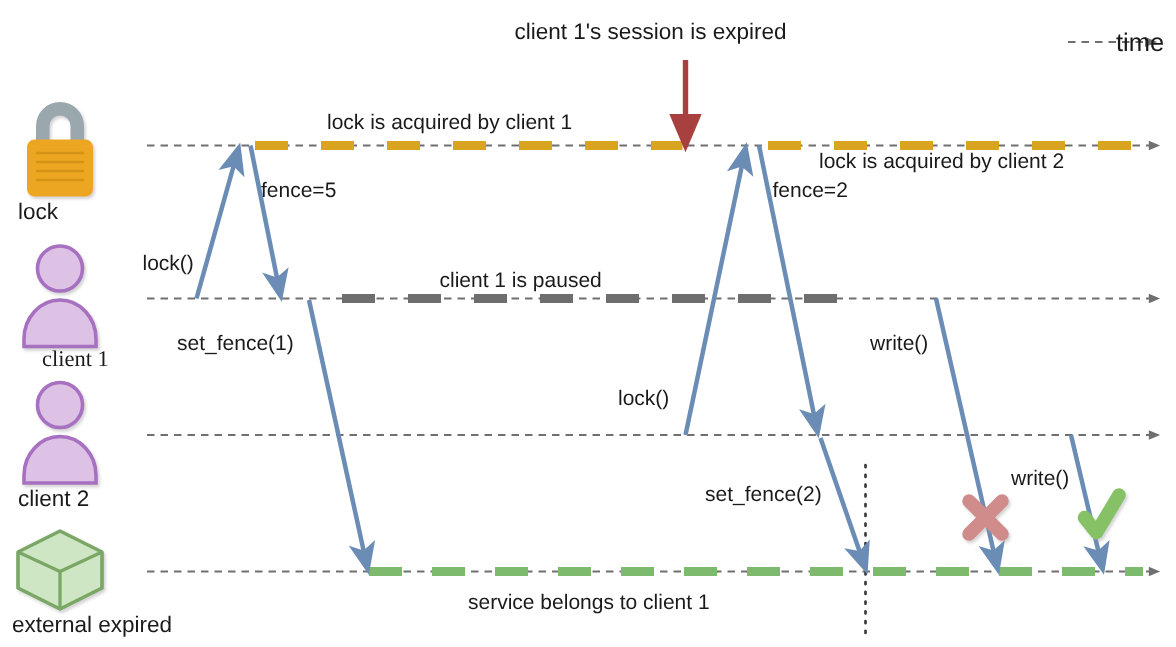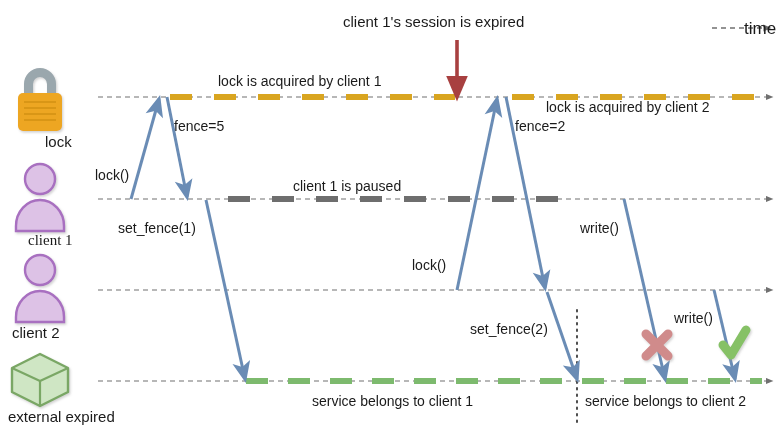--- a/index.html
+++ b/index.html
@@ -142,34 +142,33 @@
       <g stroke="#d08b8b" stroke-width="9" stroke-linecap="round">
         <line x1="646" y1="334" x2="668" y2="356"></line>
         <line x1="668" y1="334" x2="646" y2="356"></line>
       </g>
     </g>
     <g filter="url(#soft)">
       <path d="M723,345 L731,355 L746,330" fill="none" stroke="#86c166" stroke-width="9" stroke-linecap="round" stroke-linejoin="round"></path>
     </g>
   </svg>
 
-  <div class="lbl lbl-actor" style="left:12px;top:134px;margin-left:33px;">lock</div>
+  <div class="lbl lbl-actor" style="left:12px;top:134px;">lock</div>
   <div class="lbl lbl-actor" style="left:28px;top:233px;font-family:Liberation Serif, serif;">client 1</div>
   <div class="lbl lbl-actor" style="left:12px;top:325px;">client 2</div>
   <div class="lbl lbl-actor" style="left:8px;top:409px;">external expired</div>
 
   <div class="lbl lbl-title" style="left:343px;top:14px;">client 1's session is expired</div>
 
   <div class="lbl lbl-time" style="left:724px;top:20px;margin-left:20px;">time</div>
 
   <div class="lbl lbl-state" style="left:218px;top:74px;">lock is acquired by client 1</div>
   <div class="lbl lbl-state" style="left:546px;top:74px;margin-top:26px;">lock is acquired by client 2</div>
   <div class="lbl lbl-state" style="left:293px;top:179px;text-align:right;">client 1 is paused</div>
   <div class="lbl lbl-state" style="left:312px;top:394px;">service belongs to client 1</div>
-  <div class="lbl lbl-state" style="left:585px;top:394px;">service belongs to client 2</div>
 
   <div class="lbl lbl-call" style="left:95px;top:168px;">lock()</div>
   <div class="lbl lbl-call" style="left:174px;top:119px;">fence=5</div>
   <div class="lbl lbl-call" style="left:118px;top:221px;">set_fence(1)</div>
   <div class="lbl lbl-call" style="left:412px;top:258px;">lock()</div>
   <div class="lbl lbl-call" style="left:515px;top:119px;text-align:right;">fence=2</div>
   <div class="lbl lbl-call" style="left:470px;top:298px;margin-top:24px;">set_fence(2)</div>
   <div class="lbl lbl-call" style="left:580px;top:221px;">write()</div>
   <div class="lbl lbl-call" style="left:674px;top:311px;">write()</div>
 

